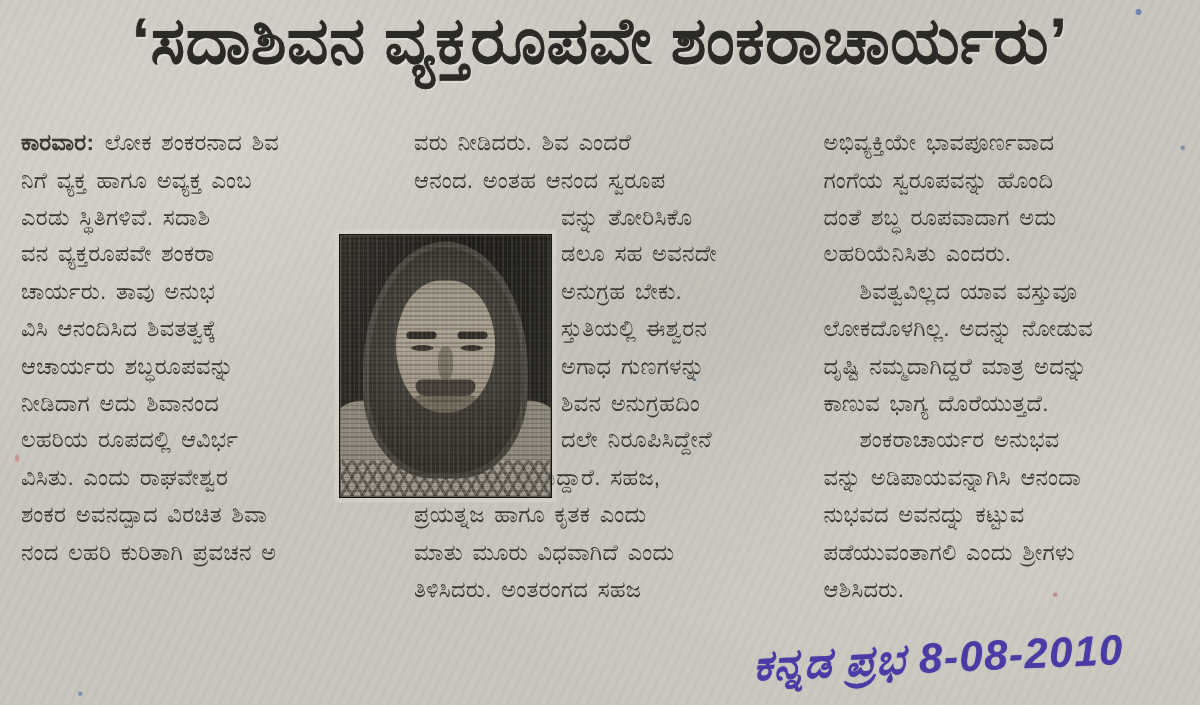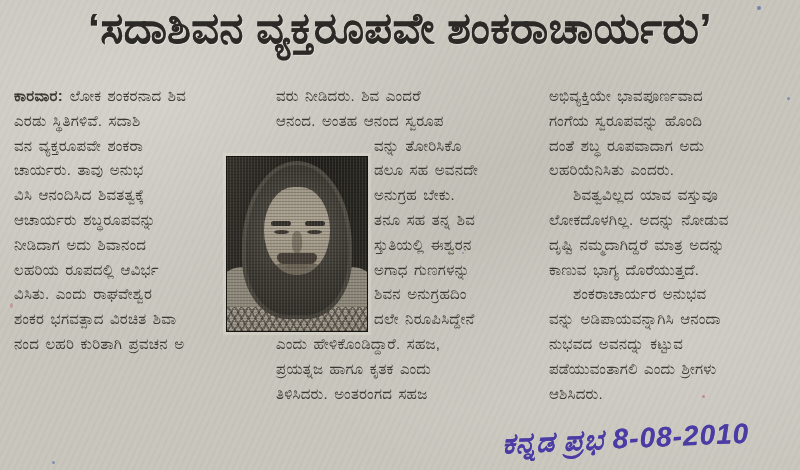--- a/index.html
+++ b/index.html
@@ -100,45 +100,46 @@
     <div class="ph-eye eye-r"></div>
     <div class="ph-nose"></div>
     <div class="ph-beard"></div>
     <div class="ph-mustache"></div>
     <div class="ph-mouth"></div>
     <div class="ph-halftone"></div>
   </div>
 
   <div class="col col1">
     <div class="line"><span class="dateline">ಕಾರವಾರ:</span><span>ಲೋಕ ಶಂಕರನಾದ ಶಿವ</span></div>
+    <div class="line">ನಿಗೆ ವ್ಯಕ್ತ ಹಾಗೂ ಅವ್ಯಕ್ತ ಎಂಬ</div>
     <div class="line">ಎರಡು ಸ್ಥಿತಿಗಳಿವೆ. ಸದಾಶಿ</div>
     <div class="line">ವನ ವ್ಯಕ್ತರೂಪವೇ ಶಂಕರಾ</div>
     <div class="line">ಚಾರ್ಯರು. ತಾವು ಅನುಭ</div>
     <div class="line">ವಿಸಿ ಆನಂದಿಸಿದ ಶಿವತತ್ವಕ್ಕೆ</div>
     <div class="line">ಆಚಾರ್ಯರು ಶಬ್ಧರೂಪವನ್ನು</div>
     <div class="line">ನೀಡಿದಾಗ ಅದು ಶಿವಾನಂದ</div>
     <div class="line">ಲಹರಿಯ ರೂಪದಲ್ಲಿ ಆವಿರ್ಭ</div>
     <div class="line">ವಿಸಿತು. ಎಂದು ರಾಘವೇಶ್ವರ</div>
-    <div class="line">ಶಂಕರ ಭಗವತ್ಪಾದ ವಿರಚಿತ ಶಿವಾ</div>
+    <div class="line">ಶಂಕರ ಅವನದ್ಪಾದ ವಿರಚಿತ ಶಿವಾ</div>
     <div class="line">ನಂದ ಲಹರಿ ಕುರಿತಾಗಿ ಪ್ರವಚನ ಅ</div>
   </div>
 
   <div class="col col2">
     <div class="line">ವರು ನೀಡಿದರು. ಶಿವ ಎಂದರೆ</div>
     <div class="line">ಆನಂದ. ಅಂತಹ ಆನಂದ ಸ್ವರೂಪ</div>
     <div class="line indent-photo">ವನ್ನು ತೋರಿಸಿಕೊ</div>
     <div class="line indent-photo">ಡಲೂ ಸಹ ಅವನದೇ</div>
     <div class="line indent-photo">ಅನುಗ್ರಹ ಬೇಕು.</div>
-    <div class="line indent-photo">ತನೂ ಸಹ ತನ್ನ ಶಿವ</div>
     <div class="line indent-photo">ಸ್ತುತಿಯಲ್ಲಿ ಈಶ್ವರನ</div>
     <div class="line indent-photo">ಅಗಾಧ ಗುಣಗಳನ್ನು</div>
     <div class="line indent-photo">ಶಿವನ ಅನುಗ್ರಹದಿಂ</div>
     <div class="line indent-photo">ದಲೇ ನಿರೂಪಿಸಿದ್ದೇನೆ</div>
     <div class="line">ಎಂದು ಹೇಳಿಕೊಂಡಿದ್ದಾರೆ. ಸಹಜ,</div>
     <div class="line">ಪ್ರಯತ್ನಜ ಹಾಗೂ ಕೃತಕ ಎಂದು</div>
+    <div class="line">ಮಾತು ಮೂರು ವಿಧವಾಗಿದೆ ಎಂದು</div>
     <div class="line">ತಿಳಿಸಿದರು. ಅಂತರಂಗದ ಸಹಜ</div>
   </div>
 
   <div class="col col3">
     <div class="line">ಅಭಿವ್ಯಕ್ತಿಯೇ ಭಾವಪೂರ್ಣವಾದ</div>
     <div class="line">ಗಂಗೆಯ ಸ್ವರೂಪವನ್ನು ಹೊಂದಿ</div>
     <div class="line">ದಂತೆ ಶಬ್ಧ ರೂಪವಾದಾಗ ಅದು</div>
     <div class="line">ಲಹರಿಯೆನಿಸಿತು ಎಂದರು.</div>
     <div class="line indent-para">ಶಿವತ್ವವಿಲ್ಲದ ಯಾವ ವಸ್ತುವೂ</div>
     <div class="line">ಲೋಕದೊಳಗಿಲ್ಲ. ಅದನ್ನು ನೋಡುವ</div>

